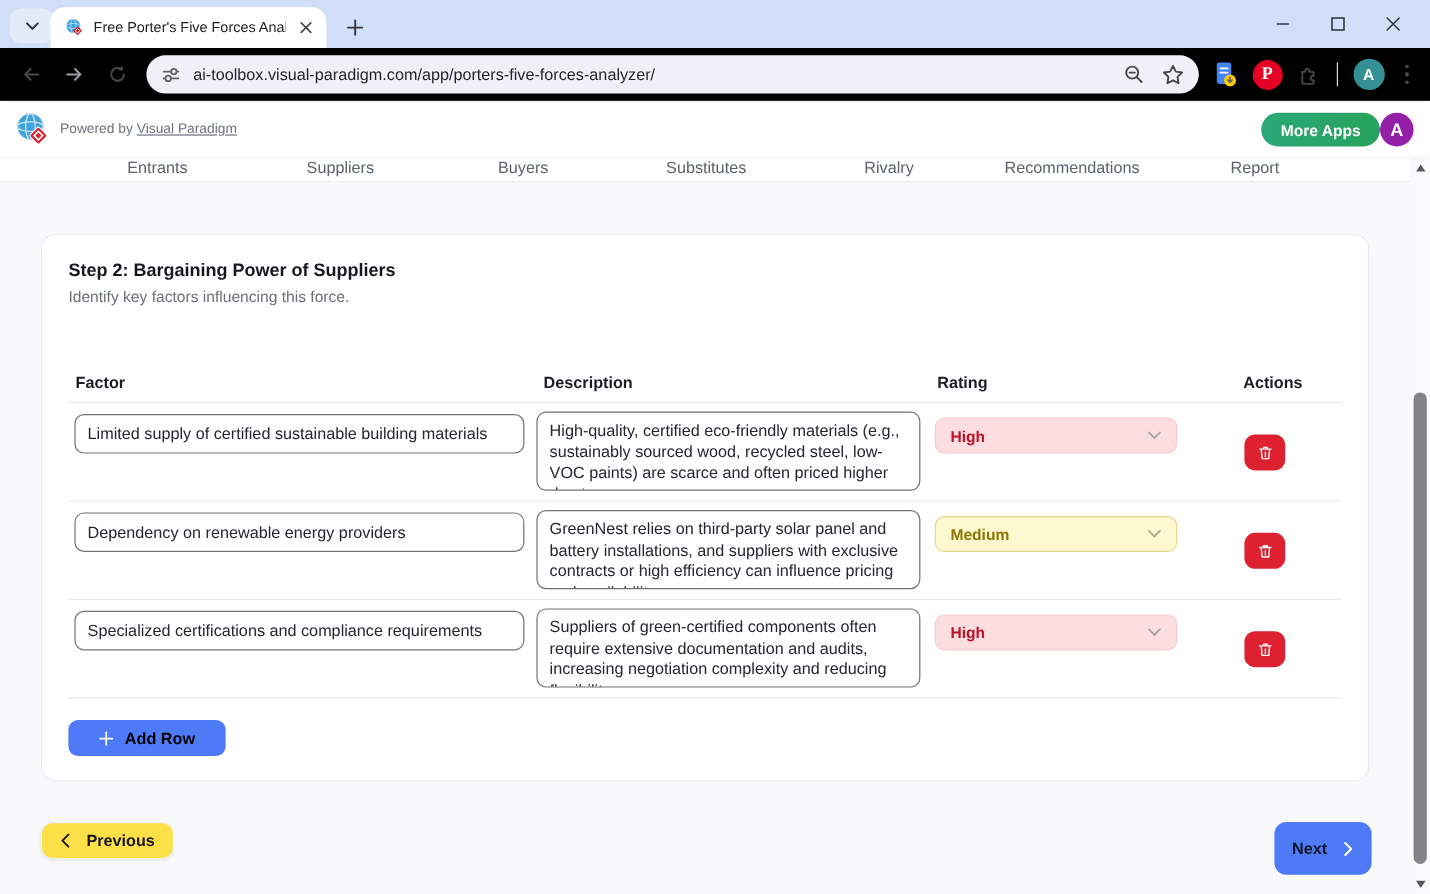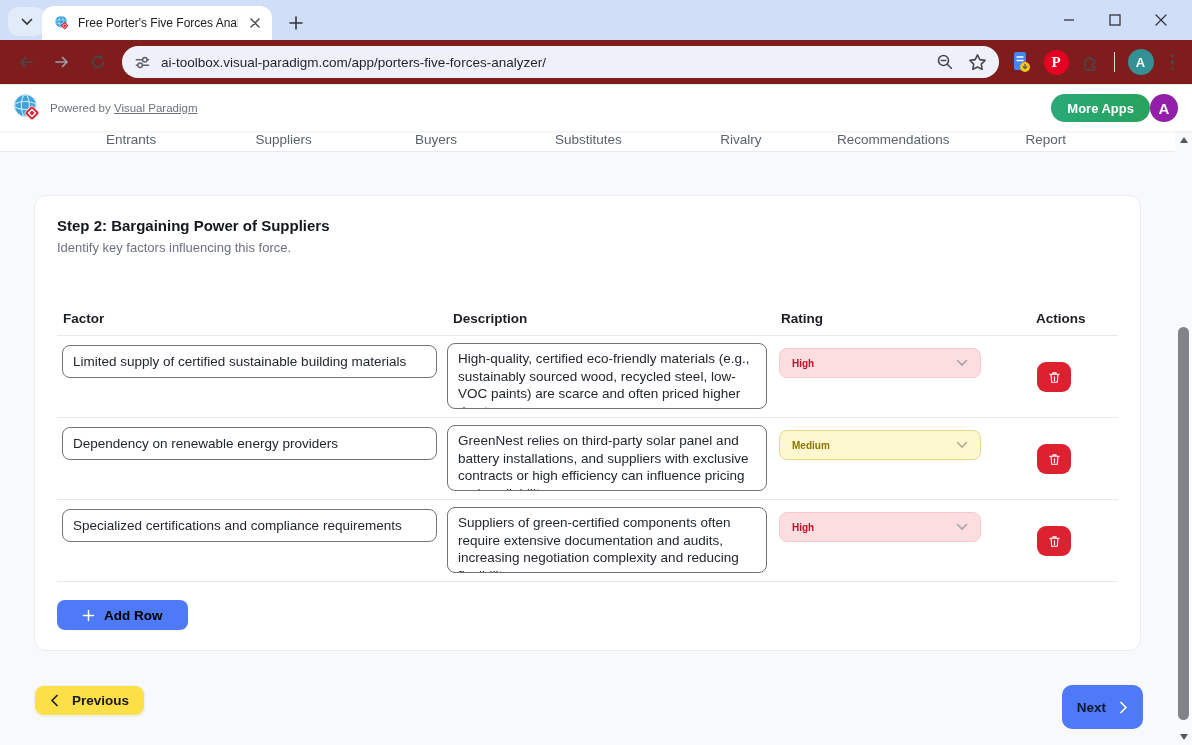--- a/index.html
+++ b/index.html
@@ -11,21 +11,21 @@
   .titlebar { position:absolute; top:0; left:0; width:1192px; height:40px; background:#d0def7; }
   .tabsearch { position:absolute; left:8px; top:7px; width:37px; height:29px; border-radius:10px; background:#e2ebfa; display:flex; align-items:center; justify-content:center; cursor:pointer; }
   .tab { position:absolute; left:42px; top:6px; width:230px; height:34px; background:#fff; border-radius:12px 12px 0 0; display:flex; align-items:center; padding:0 8px 0 12px; gap:8px; }
   .tab-title { font-size:12px; color:#202124; white-space:nowrap; overflow:hidden; flex:1; }
   .tab-close { width:18px; height:18px; display:flex; align-items:center; justify-content:center; border-radius:50%; cursor:pointer; flex:none; }
   .newtab { position:absolute; left:282px; top:9px; width:28px; height:28px; border-radius:50%; display:flex; align-items:center; justify-content:center; cursor:pointer; }
   .wincontrols { position:absolute; right:8px; top:0; height:40px; display:flex; }
   .winbtn { width:46px; height:40px; display:flex; align-items:center; justify-content:center; cursor:pointer; }
 
   
-  .toolbar { position:absolute; top:40px; left:0; width:1192px; height:45px; background:#7f1d1d; border-bottom:1px solid #eceef2; display:flex; align-items:center; padding:0 10px 0 8px; }
+  .toolbar { position:absolute; top:40px; left:0; width:1192px; height:45px; background:#000000; border-bottom:1px solid #eceef2; display:flex; align-items:center; padding:0 10px 0 8px; }
   .navbtn { width:36px; height:36px; border-radius:50%; display:flex; align-items:center; justify-content:center; cursor:pointer; flex:none; }
   .omnibox { flex:1; height:32px; margin:0 10px 0 6px; background:#eef1f9; border-radius:16px; display:flex; align-items:center; padding:0 12px 0 12px; min-width:0; }
   .url { font-size:13.5px; color:#1f2227; margin-left:10px; white-space:nowrap; overflow:hidden; }
   .omni-right { margin-left:auto; display:flex; align-items:center; gap:14px; padding-left:10px; }
   .extbar { display:flex; align-items:center; gap:11px; flex:none; padding-right:2px; }
   .ext-sep { width:1px; height:20px; background:#d7dade; margin:0 2px; }
   .avatar-browser { width:26px; height:26px; border-radius:50%; background:#339094; color:#fff; font-size:13px; font-weight:bold; display:flex; align-items:center; justify-content:center; cursor:pointer; }
   .pinterest { width:25px; height:25px; border-radius:50%; background:#e60023; color:#fff; font-size:15px; font-weight:800; display:flex; align-items:center; justify-content:center; cursor:pointer; font-family:"Liberation Serif",serif; }
   .dots { display:flex; flex-direction:column; gap:3px; padding:4px 6px; cursor:pointer; }
   .dots i { width:3.5px; height:3.5px; border-radius:50%; background:#474b50; }
@@ -52,21 +52,21 @@
   .step-sub { font-size:13px; color:#6c727c; margin-top:6px; }
 
   .thead, .trow { display:grid; grid-template-columns:388px 331px 234px 108px; }
   .thead { margin-top:56px; padding-bottom:9px; border-bottom:1px solid #e7e9ed; }
   .thead span { font-size:13.5px; font-weight:bold; color:#1a1d22; }
   .h-factor { padding-left:6px; } .h-desc { padding-left:8px; } .h-rating { padding-left:5px; } .h-actions { padding-left:26px; }
   .trow { border-bottom:1px solid #e7e9ed; min-height:77px; padding:9px 0 8px 0; align-items:start; }
   .field { border:1px solid #737373; border-radius:8px; background:#fff; font-size:13.5px; color:#23272e; padding:6px 10px; cursor:text; }
   .factor-f { margin:0 8px 0 5px; line-height:19px; white-space:nowrap; overflow:hidden; }
   .desc-f { margin:-2px 9px 0 2px; line-height:17.5px; max-height:66px; overflow:hidden; }
-  .select { width:202px; height:30px; margin:3px 0 0 3px; border-radius:8px; display:flex; align-items:center; justify-content:space-between; padding:0 12px; font-size:10px; font-weight:bold; cursor:pointer; border:1px solid transparent; }
+  .select { width:202px; height:30px; margin:3px 0 0 3px; border-radius:8px; display:flex; align-items:center; justify-content:space-between; padding:0 12px; font-size:13px; font-weight:bold; cursor:pointer; border:1px solid transparent; }
   .select[data-level="high"]   { background:#fcdee1; border-color:#f7c9ce; color:#bf1226; }
   .select[data-level="medium"] { background:#fdf8d0; border-color:#e4d88f; color:#8e7504; }
   .cell-actions { display:flex; justify-content:center; padding-right:20px; align-self:center; }
   .delbtn { width:34px; height:30px; border:none; border-radius:9px; background:#dd2130; display:flex; align-items:center; justify-content:center; cursor:pointer; }
 
   .addrow { margin-top:18px; height:30px; display:inline-flex; align-items:center; gap:9px; padding:0 25px; border:none; border-radius:8px; background:#4e79f7; color:#000000; font-size:13.5px; font-weight:bold; font-family:inherit; cursor:pointer; }
 
   .prevbtn { position:absolute; left:34px; top:533px; height:31px; display:inline-flex; align-items:center; gap:13px; padding:0 15px; background:#fde047; border:1px solid #eef0f3; border-radius:10px; box-shadow:0 1px 2px rgba(0,0,0,.06); font-size:13.5px; font-weight:bold; color:#16181d; font-family:inherit; cursor:pointer; }
   .nextbtn { position:absolute; right:32px; top:533px; height:44px; display:inline-flex; align-items:center; gap:13px; padding:0 15px; background:#4e79f7; border:none; border-radius:10px; font-size:13.5px; font-weight:bold; color:#0f172a; font-family:inherit; cursor:pointer; }
 

